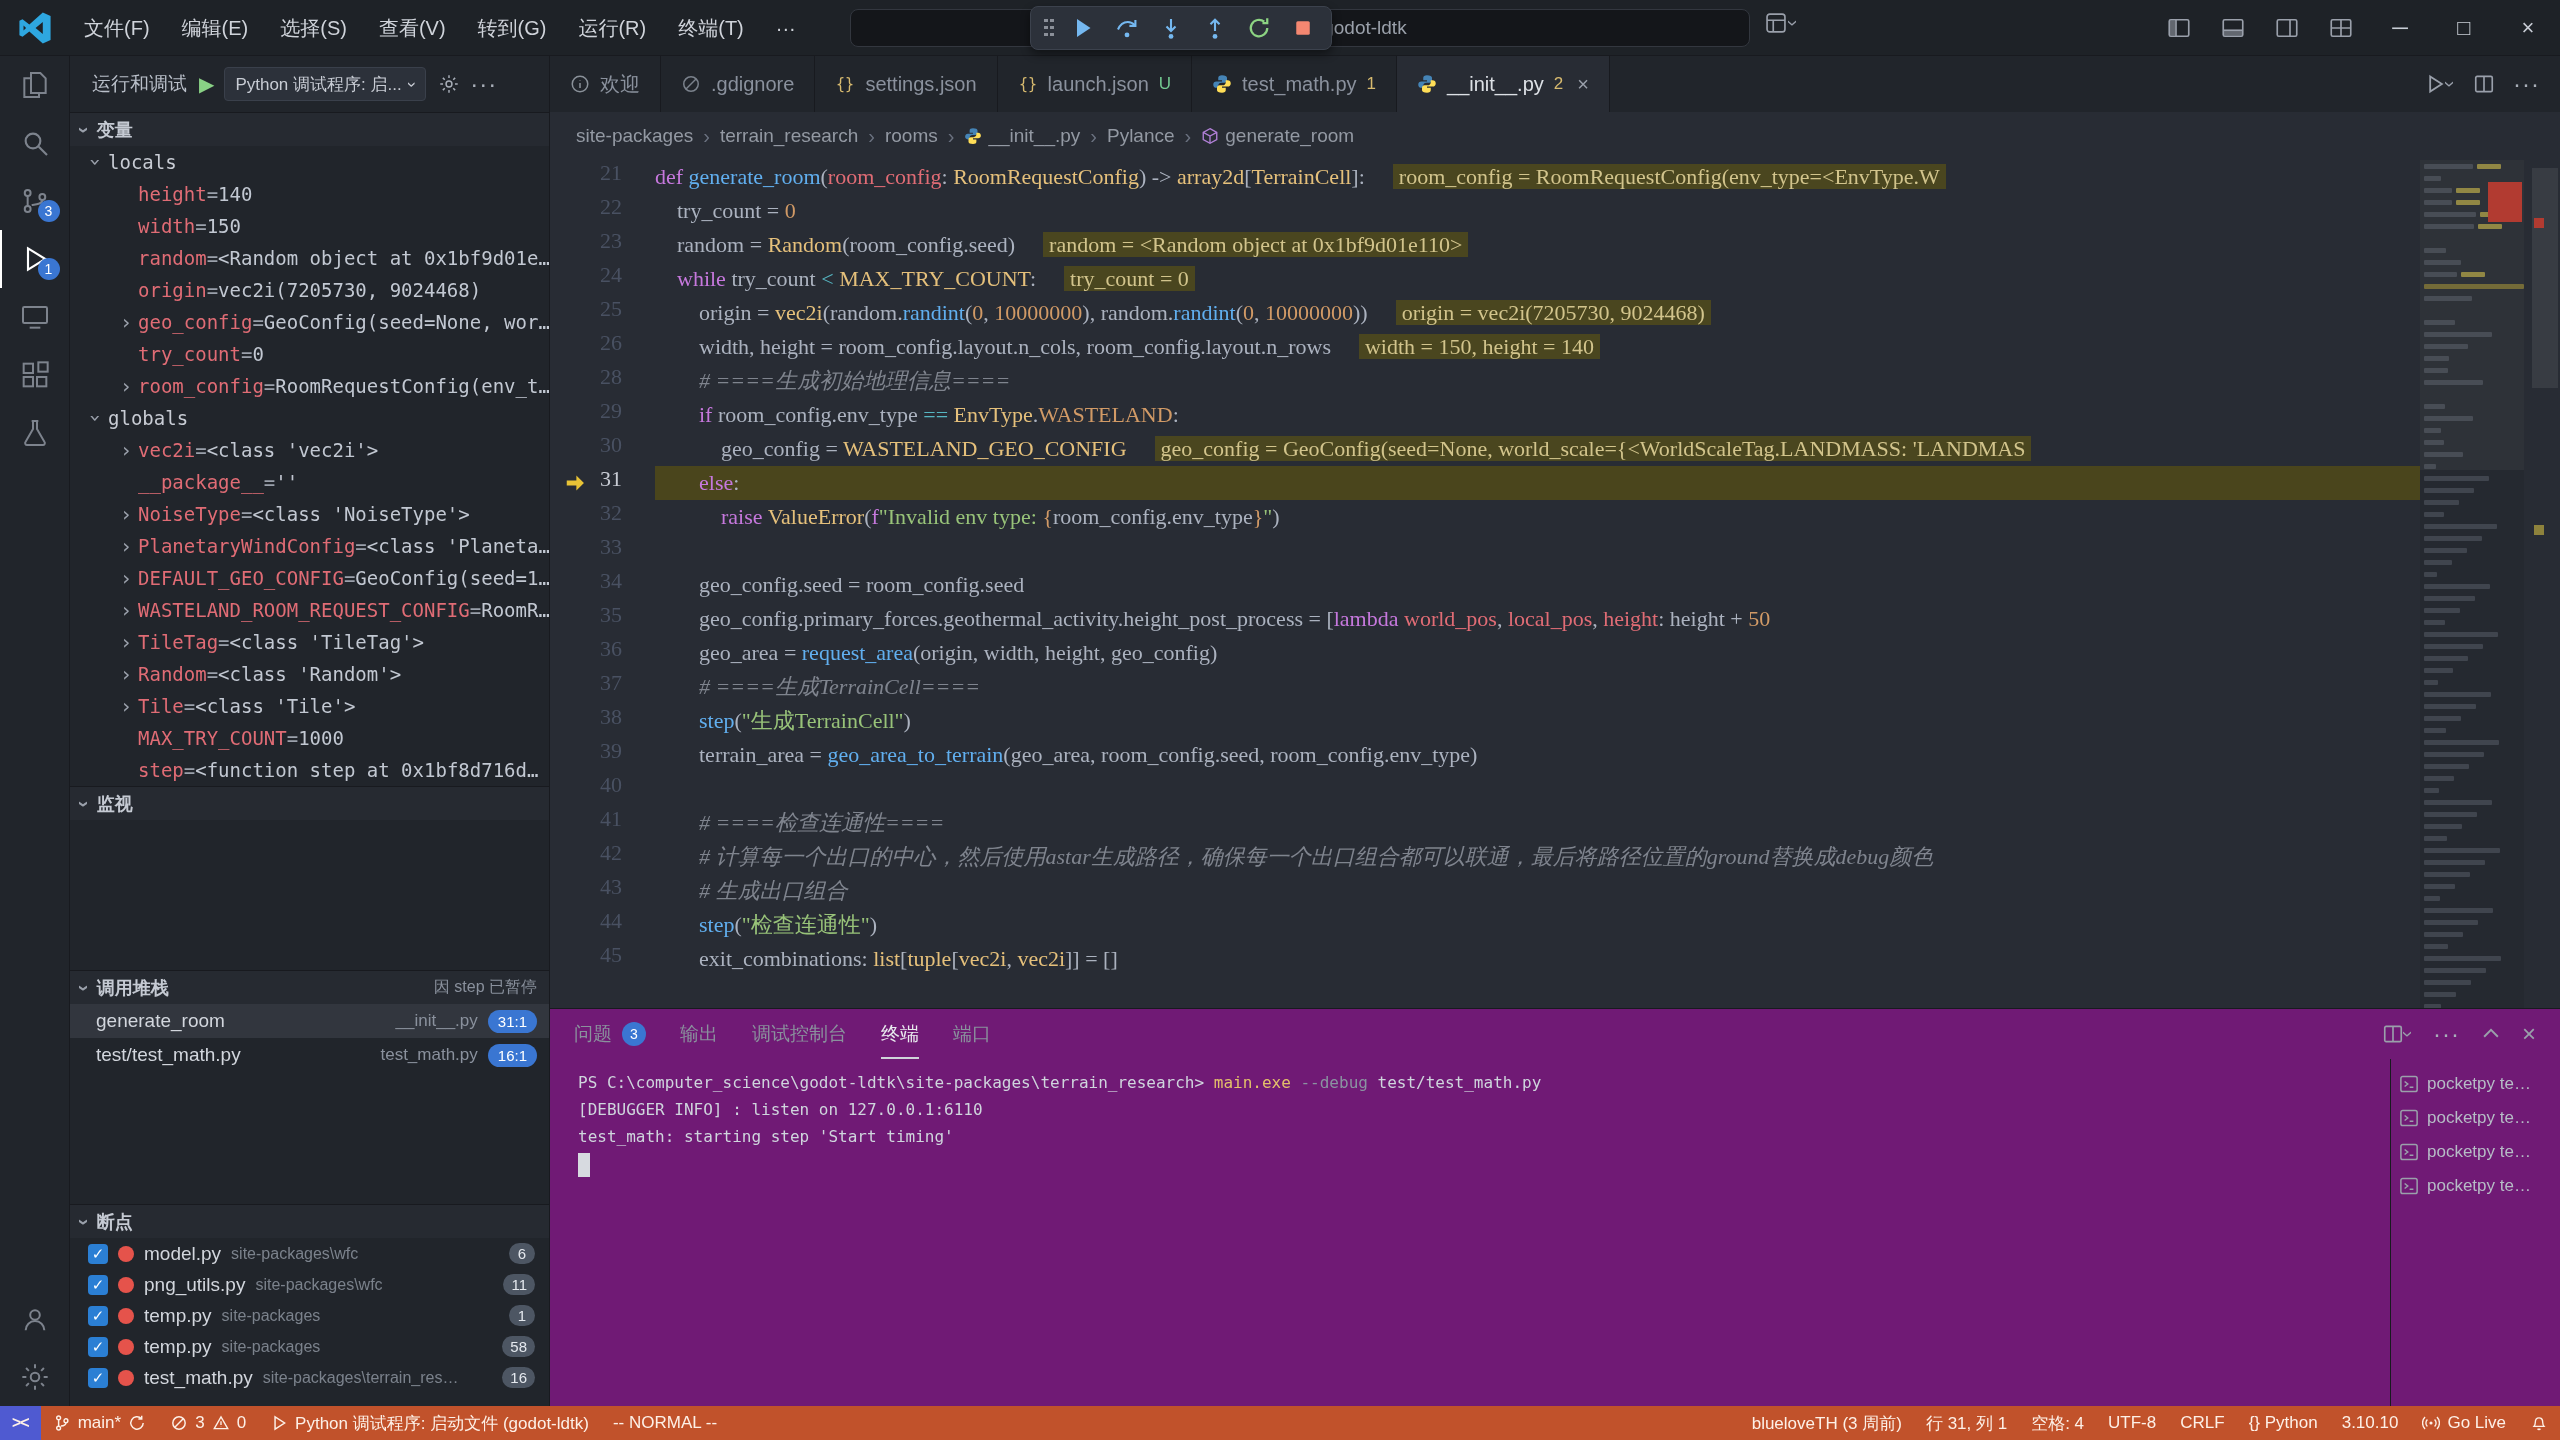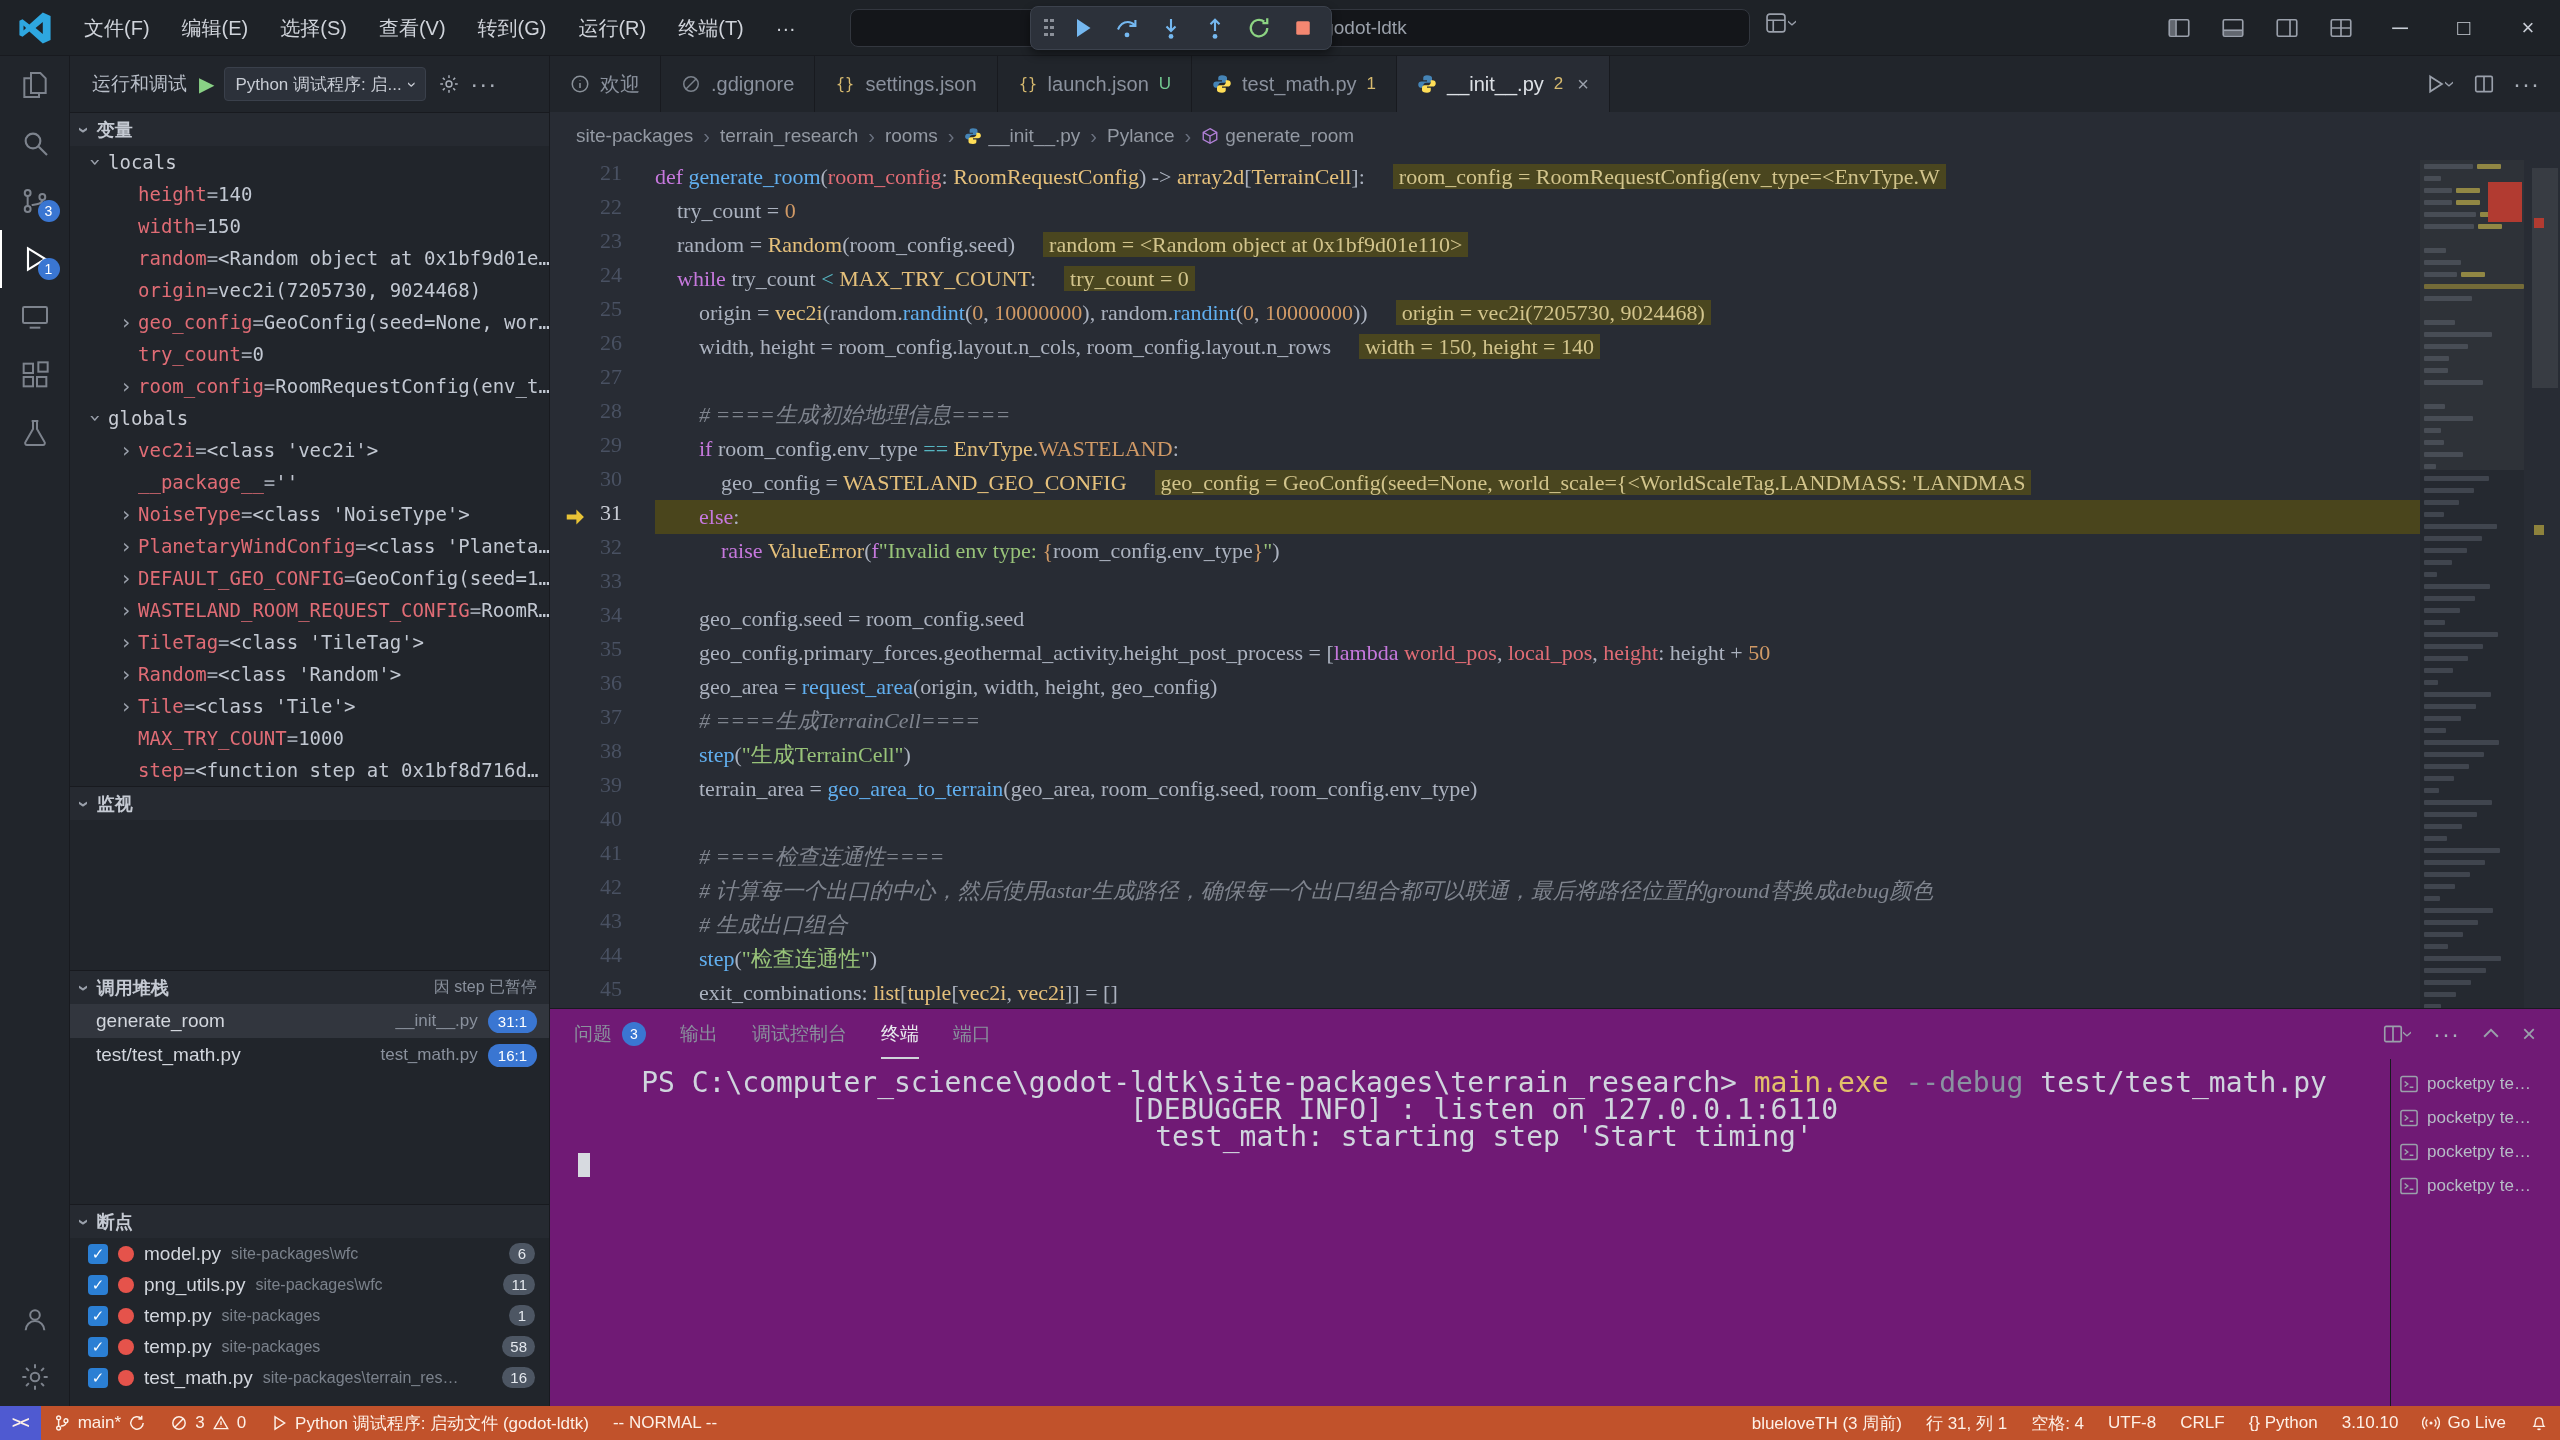--- a/index.html
+++ b/index.html
@@ -145,22 +145,22 @@
   
   .panel { height:398px; border-top:1px solid #181a1f; background:#701a75; display:flex; flex-direction:column; }
   .panel-tabbar { height:50px; display:flex; align-items:center; padding:0 24px; gap:34px; }
   .panel-tab { display:flex; align-items:center; gap:10px; font-size:19px; color:#8a919d; height:100%; }
   .panel-tab.active { color:#e8eaee; box-shadow:inset 0 -2px 0 #cfd4da; }
   .pt-badge { min-width:24px; height:24px; border-radius:12px; background:var(--badge); color:#fff;
     font-size:14px; display:flex; align-items:center; justify-content:center; padding:0 4px; }
   .panel-actions { margin-left:auto; display:flex; align-items:center; gap:20px; color:#9aa0ab; }
   .panel-actions svg { width:22px; height:22px; }
   .panel-body { flex:1; display:flex; min-height:0; }
-  .terminal { flex:1; padding:10px 0 0 28px; font-family:"DejaVu Sans Mono",monospace; font-size:28px;
-    line-height:27px; overflow:hidden;text-align:center; }
+  .terminal { flex:1; padding:10px 0 0 28px; font-family:"DejaVu Sans Mono",monospace; font-size:16px;
+    line-height:27px; overflow:hidden; }
   .t-fg{color:#cfd5dd} .t-yellow{color:var(--cmd)} .t-dim{color:#8a93a1}
   .t-cursor { width:12px; height:24px; background:#d7dae0; margin-top:3px; }
   .terminal-list { width:170px; border-left:1px solid #181a1f; padding-top:8px; }
   .tl-item { height:34px; display:flex; align-items:center; gap:8px; padding:0 8px; color:#b6bcc6; font-size:17px; }
   .tl-item svg { width:20px; height:20px; flex:none; color:#9aa0ab; }
   .tl-label { white-space:nowrap; overflow:hidden; }
 
   
   .statusbar { height:34px; background:var(--statusbar); display:flex; align-items:center;
     color:#fdf0e7; font-size:17px; }
@@ -668,24 +668,20 @@
             <div class="gutter"><span class="ln">24</span></div>
             <div class="ct"><span class="tk-fg">    </span><span class="tk-kw">while</span><span class="tk-fg"> try_count </span><span class="tk-op">&lt;</span><span class="tk-fg"> </span><span class="tk-ty">MAX_TRY_COUNT</span><span class="tk-fg">:</span><span class="inline-hint">try_count = 0</span></div>
           </div>
           <div class="code-line">
             <div class="gutter"><span class="ln">25</span></div>
             <div class="ct"><span class="tk-fg">        origin = </span><span class="tk-ty">vec2i</span><span class="tk-fg">(random.</span><span class="tk-fn">randint</span><span class="tk-fg">(</span><span class="tk-num">0</span><span class="tk-fg">, </span><span class="tk-num">10000000</span><span class="tk-fg">), random.</span><span class="tk-fn">randint</span><span class="tk-fg">(</span><span class="tk-num">0</span><span class="tk-fg">, </span><span class="tk-num">10000000</span><span class="tk-fg">))</span><span class="inline-hint">origin = vec2i(7205730, 9024468)</span></div>
           </div>
           <div class="code-line">
             <div class="gutter"><span class="ln">26</span></div>
             <div class="ct"><span class="tk-fg">        width, height = room_config.layout.n_cols, room_config.layout.n_rows</span><span class="inline-hint">width = 150, height = 140</span></div>
-          </div>
-          <div class="code-line">
-            <div class="gutter"><span class="ln">27</span></div>
-            <div class="ct"></div>
           </div>
           <div class="code-line">
             <div class="gutter"><span class="ln">28</span></div>
             <div class="ct"><span class="tk-fg">        </span><span class="tk-com"># ====生成初始地理信息====</span></div>
           </div>
           <div class="code-line">
             <div class="gutter"><span class="ln">29</span></div>
             <div class="ct"><span class="tk-fg">        </span><span class="tk-kw">if</span><span class="tk-fg"> room_config.env_type </span><span class="tk-op">==</span><span class="tk-fg"> </span><span class="tk-ty">EnvType</span><span class="tk-fg">.</span><span class="tk-num">WASTELAND</span><span class="tk-fg">:</span></div>
           </div>
           <div class="code-line">

